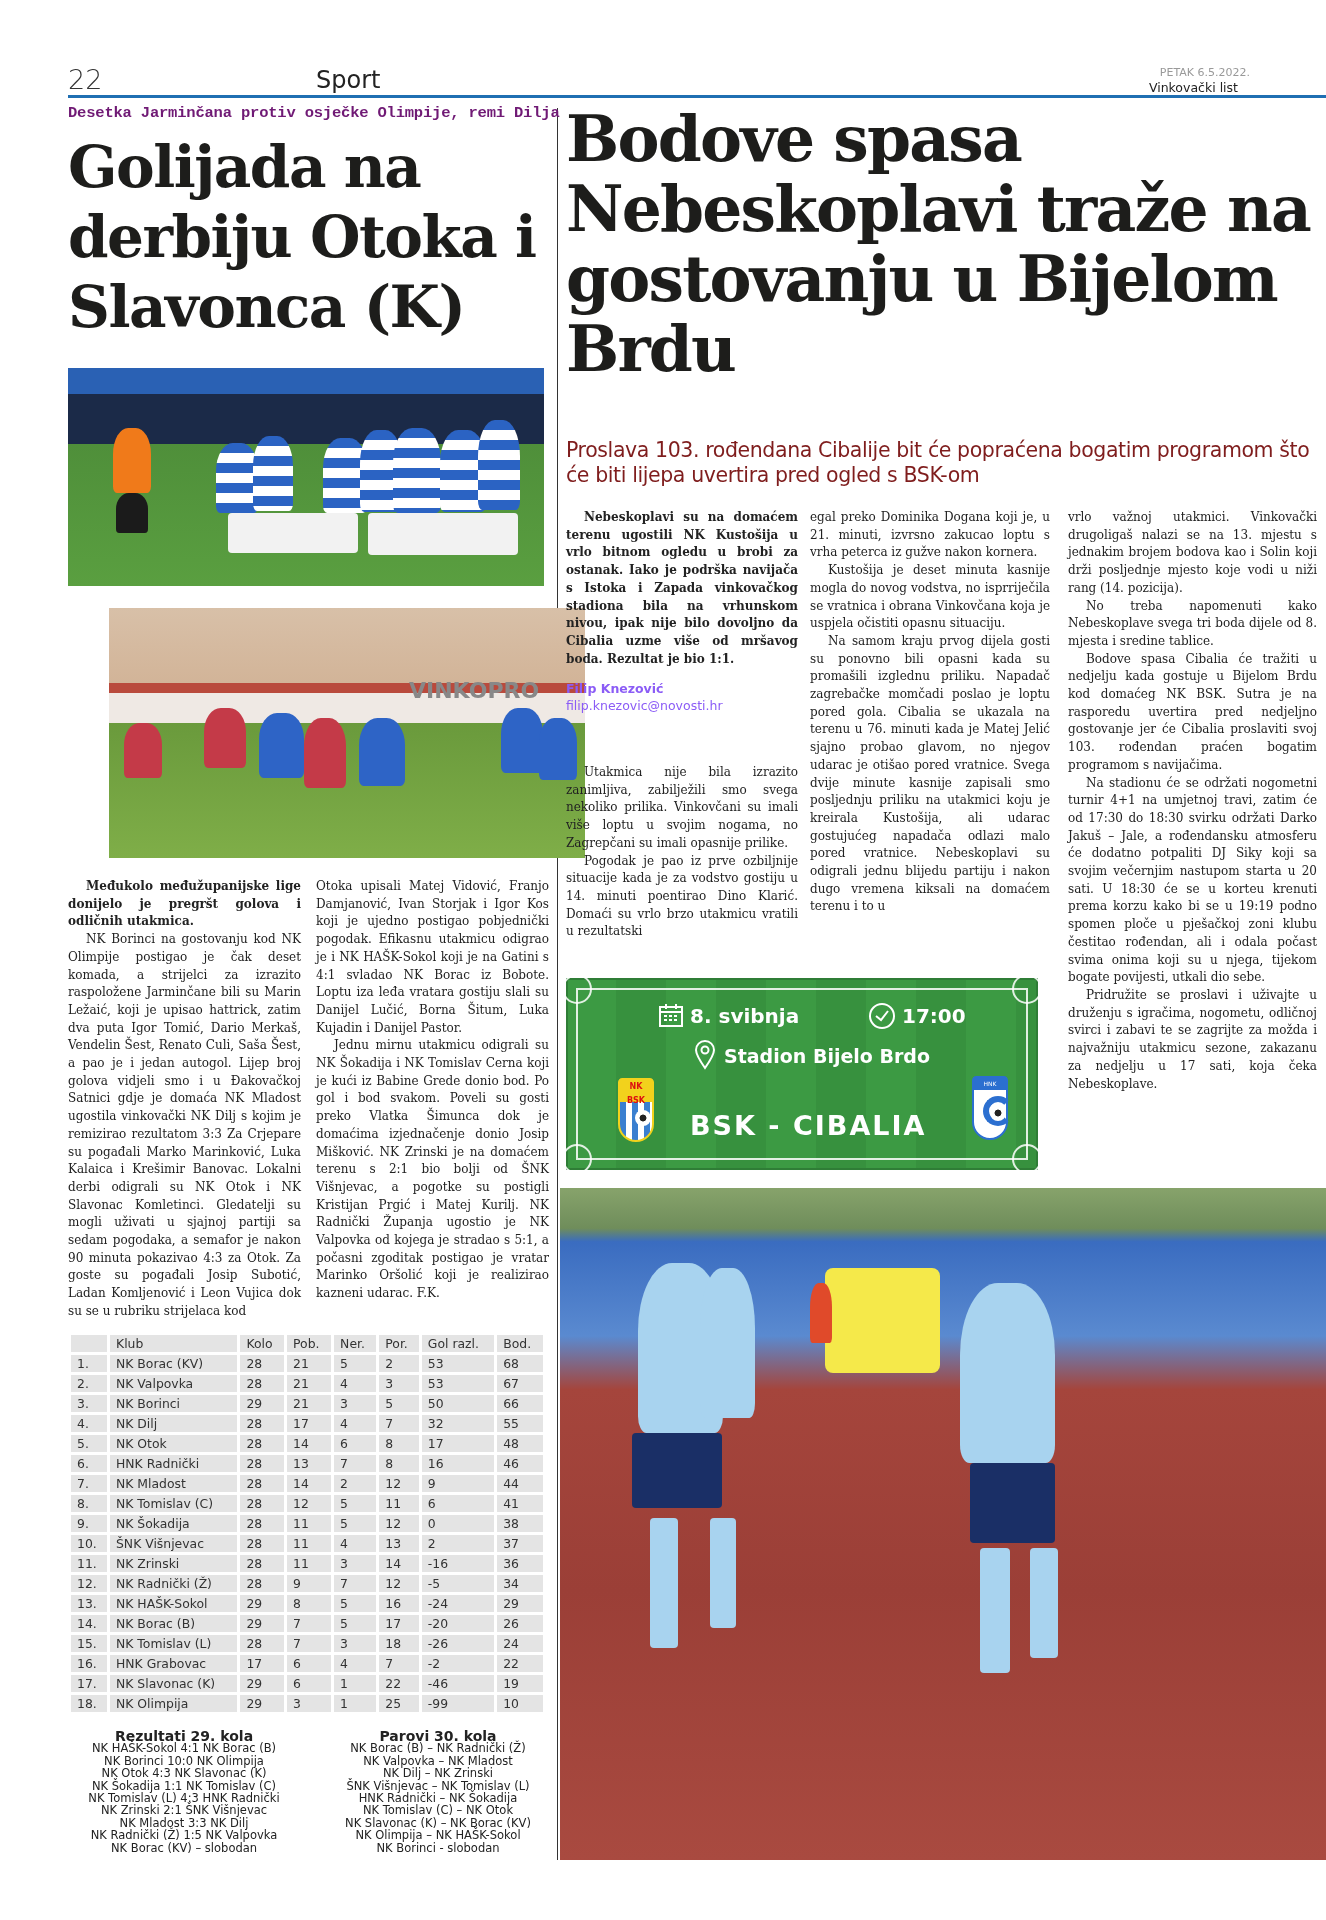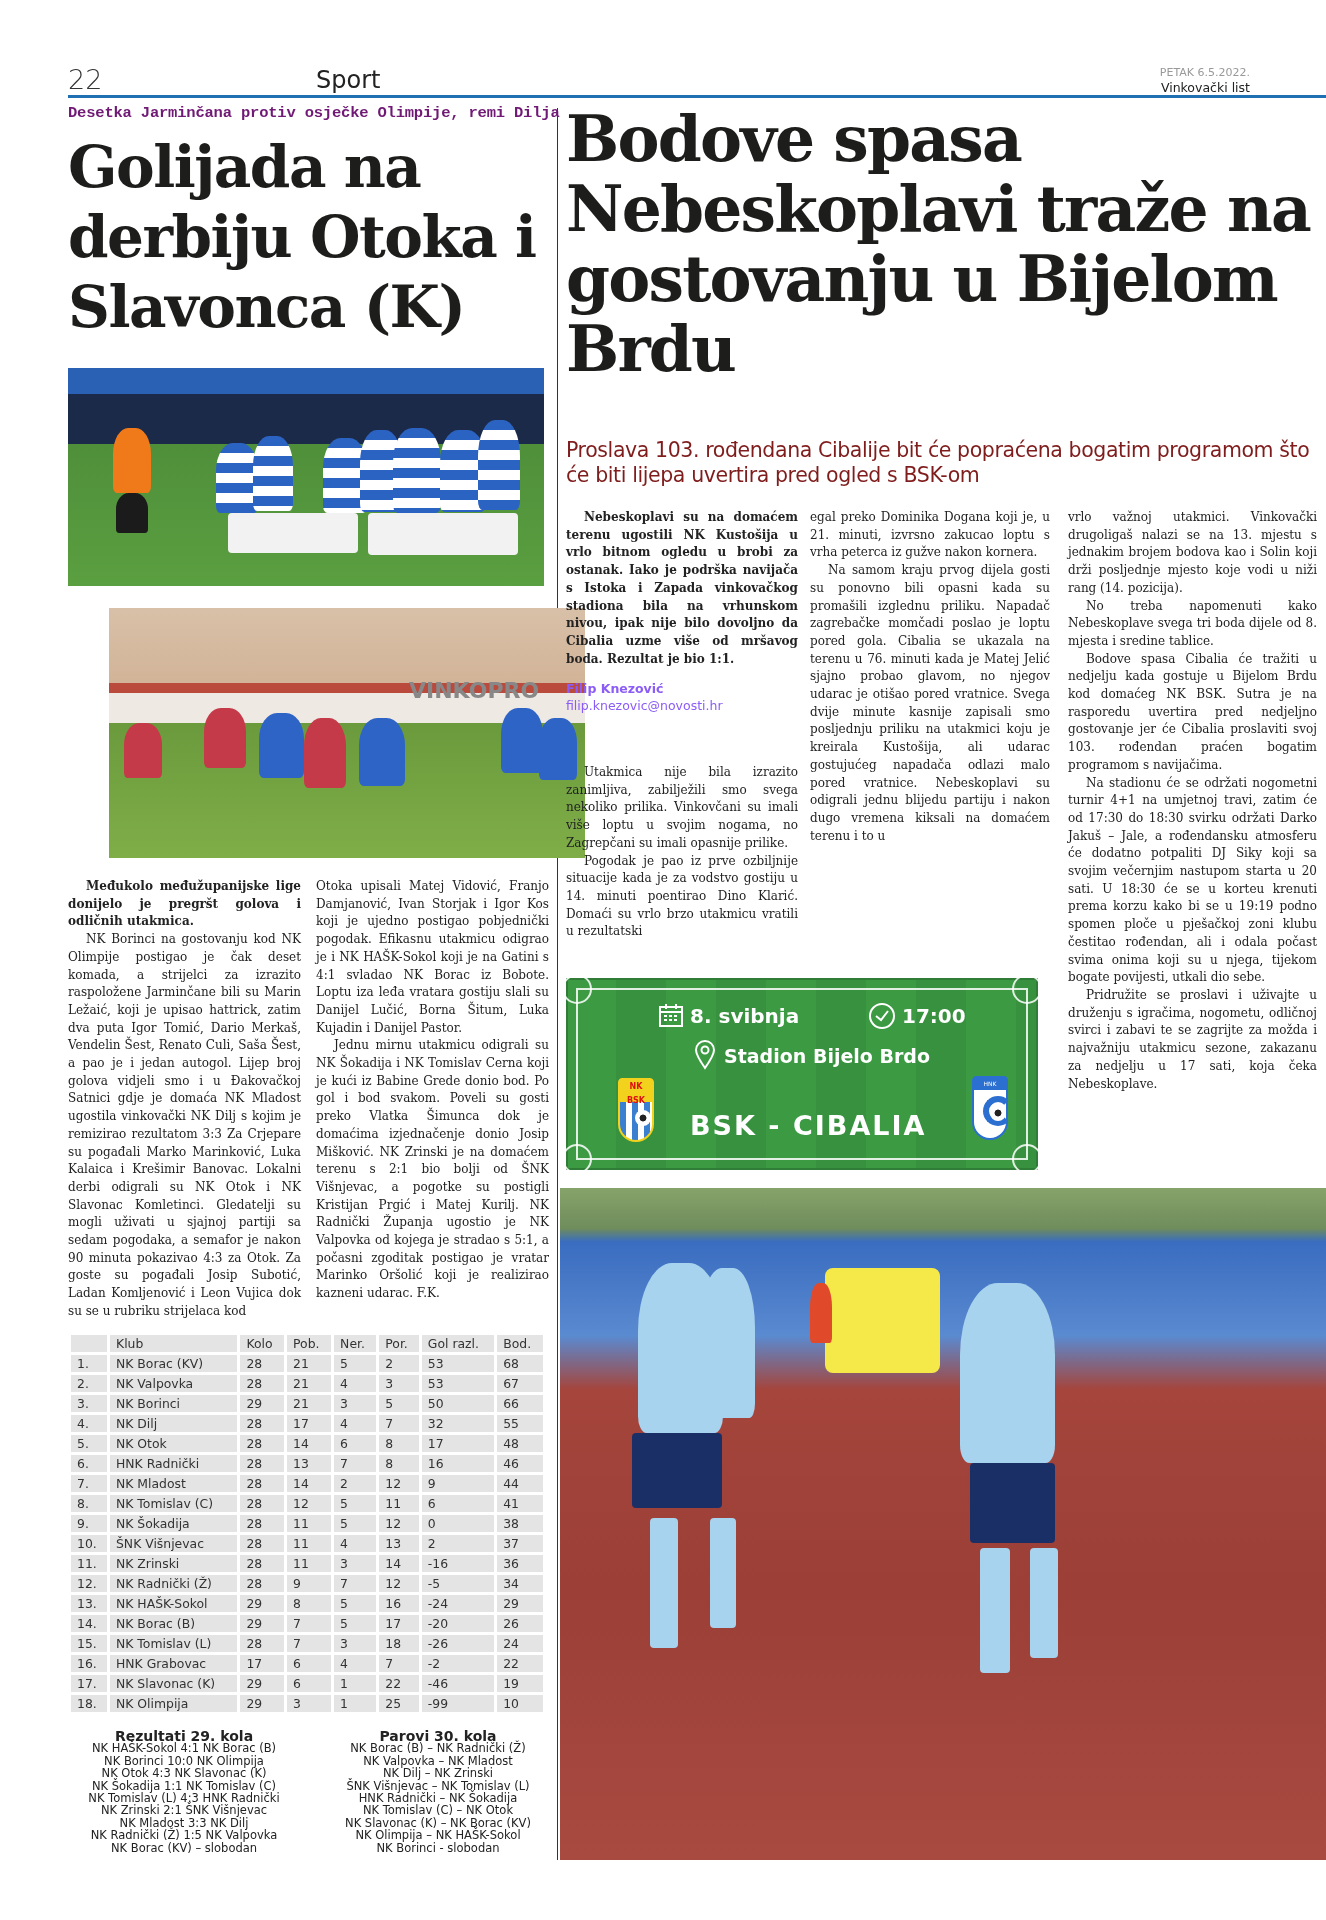--- a/index.html
+++ b/index.html
@@ -3,21 +3,21 @@
 <meta charset="utf-8">
 <style>
   * { box-sizing: border-box; margin: 0; padding: 0; }
   html, body { width: 1326px; height: 1920px; background: #ffffff; overflow: hidden; }
   body { position: relative; color: #1d1d1b; font-family: "DejaVu Serif", serif; }
 
   
   .page-num { position: absolute; left: 68px; top: 64px; font-family: "DejaVu Sans", sans-serif; font-size: 27px; font-weight: 300; color: #333; }
   .section { position: absolute; left: 316px; top: 66px; font-family: "DejaVu Sans", sans-serif; font-size: 24px; color: #222; }
   .pub-date { position: absolute; right: 76px; top: 66px; font-family: "DejaVu Sans", sans-serif; font-size: 11px; color: #999; text-align: right; }
-  .pub-name { position: absolute; right: 76px; top: 80px; font-family: "DejaVu Sans", sans-serif; font-size: 12.5px; color: #222; text-align: right; }
+  .pub-name { position: absolute; right: 88px; top: 80px; font-family: "DejaVu Sans", sans-serif; font-size: 12.5px; color: #222; text-align: right; }
   .rule { position: absolute; left: 68px; right: 0; top: 95px; height: 3px; background: #1f6fb2; }
 
   .col-divider { position: absolute; left: 557px; top: 108px; width: 1px; height: 1752px; background: #333; }
 
   
   .kicker { position: absolute; left: 68px; top: 104px; font-family: Liberation Mono, monospace; font-weight: bold; font-size: 15.5px; color: #701a75; letter-spacing: -0.2px; }
   .title-left { position: absolute; left: 68px; top: 132px; width: 480px; font-family: "DejaVu Serif", serif; font-weight: bold; font-size: 58px; line-height: 70px; color: #1d1d1b; letter-spacing: -1.5px; }
 
   .photo { position: absolute; overflow: hidden; }
   .photo1 { left: 68px; top: 368px; width: 476px; height: 218px; background: linear-gradient(180deg, #2a61b4 0%, #2a61b4 12%, #1b2a48 12%, #1b2a48 35%, #4f8f3a 35%, #5a9f40 100%); }
@@ -363,20 +363,21 @@
 <div class="byline">
   <div class="name">Filip Knezović</div>
   <div>filip.knezovic@novosti.hr</div>
 </div>
 <div class="body-text colR1b">
   <p>Utakmica nije bila izrazito zanimljiva, zabilježili smo svega nekoliko prilika. Vinkovčani su imali više loptu u svojim nogama, no Zagrepčani su imali opasnije prilike.</p>
   <p>Pogodak je pao iz prve ozbiljnije situacije kada je za vodstvo gostiju u 14. minuti poentirao Dino Klarić. Domaći su vrlo brzo utakmicu vratili u rezultatski</p>
 </div>
 <div class="body-text colR2" id="colR2">
     <p class="noindent">egal preko Dominika Dogana koji je, u 21. minuti, izvrsno zakucao loptu s vrha peterca iz gužve nakon kornera.</p>
+    <p>Kustošija je deset minuta kasnije mogla do novog vodstva, no isprriječila se vratnica i obrana Vinkovčana koja je uspjela očistiti opasnu situaciju.</p>
     <p>Na samom kraju prvog dijela gosti su ponovno bili opasni kada su promašili izglednu priliku. Napadač zagrebačke momčadi poslao je loptu pored gola. Cibalia se ukazala na terenu u 76. minuti kada je Matej Jelić sjajno probao glavom, no njegov udarac je otišao pored vratnice. Svega dvije minute kasnije zapisali smo posljednju priliku na utakmici koju je kreirala Kustošija, ali udarac gostujućeg napadača odlazi malo pored vratnice. Nebeskoplavi su odigrali jednu blijedu partiju i nakon dugo vremena kiksali na domaćem terenu i to u</p>
   </div>
 <div class="body-text colR3" id="colR3">
     <p class="noindent">vrlo važnoj utakmici. Vinkovački drugoligaš nalazi se na 13. mjestu s jednakim brojem bodova kao i Solin koji drži posljednje mjesto koje vodi u niži rang (14. pozicija).</p>
     <p>No treba napomenuti kako Nebeskoplave svega tri boda dijele od 8. mjesta i sredine tablice.</p>
     <p>Bodove spasa Cibalia će tražiti u nedjelju kada gostuje u Bijelom Brdu kod domaćeg NK BSK. Sutra je na rasporedu uvertira pred nedjeljno gostovanje jer će Cibalia proslaviti svoj 103. rođendan praćen bogatim programom s navijačima.</p>
     <p>Na stadionu će se održati nogometni turnir 4+1 na umjetnoj travi, zatim će od 17:30 do 18:30 svirku održati Darko Jakuš – Jale, a rođendansku atmosferu će dodatno potpaliti DJ Siky koji sa svojim večernjim nastupom starta u 20 sati. U 18:30 će se u korteu krenuti prema korzu kako bi se u 19:19 podno spomen ploče u pješačkoj zoni klubu čestitao rođendan, ali i odala počast svima onima koji su u njega, tijekom bogate povijesti, utkali dio sebe.</p>
     <p>Pridružite se proslavi i uživajte u druženju s igračima, nogometu, odličnoj svirci i zabavi te se zagrijte za možda i najvažniju utakmicu sezone, zakazanu za nedjelju u 17 sati, koja čeka Nebeskoplave.</p>
   </div>
 

